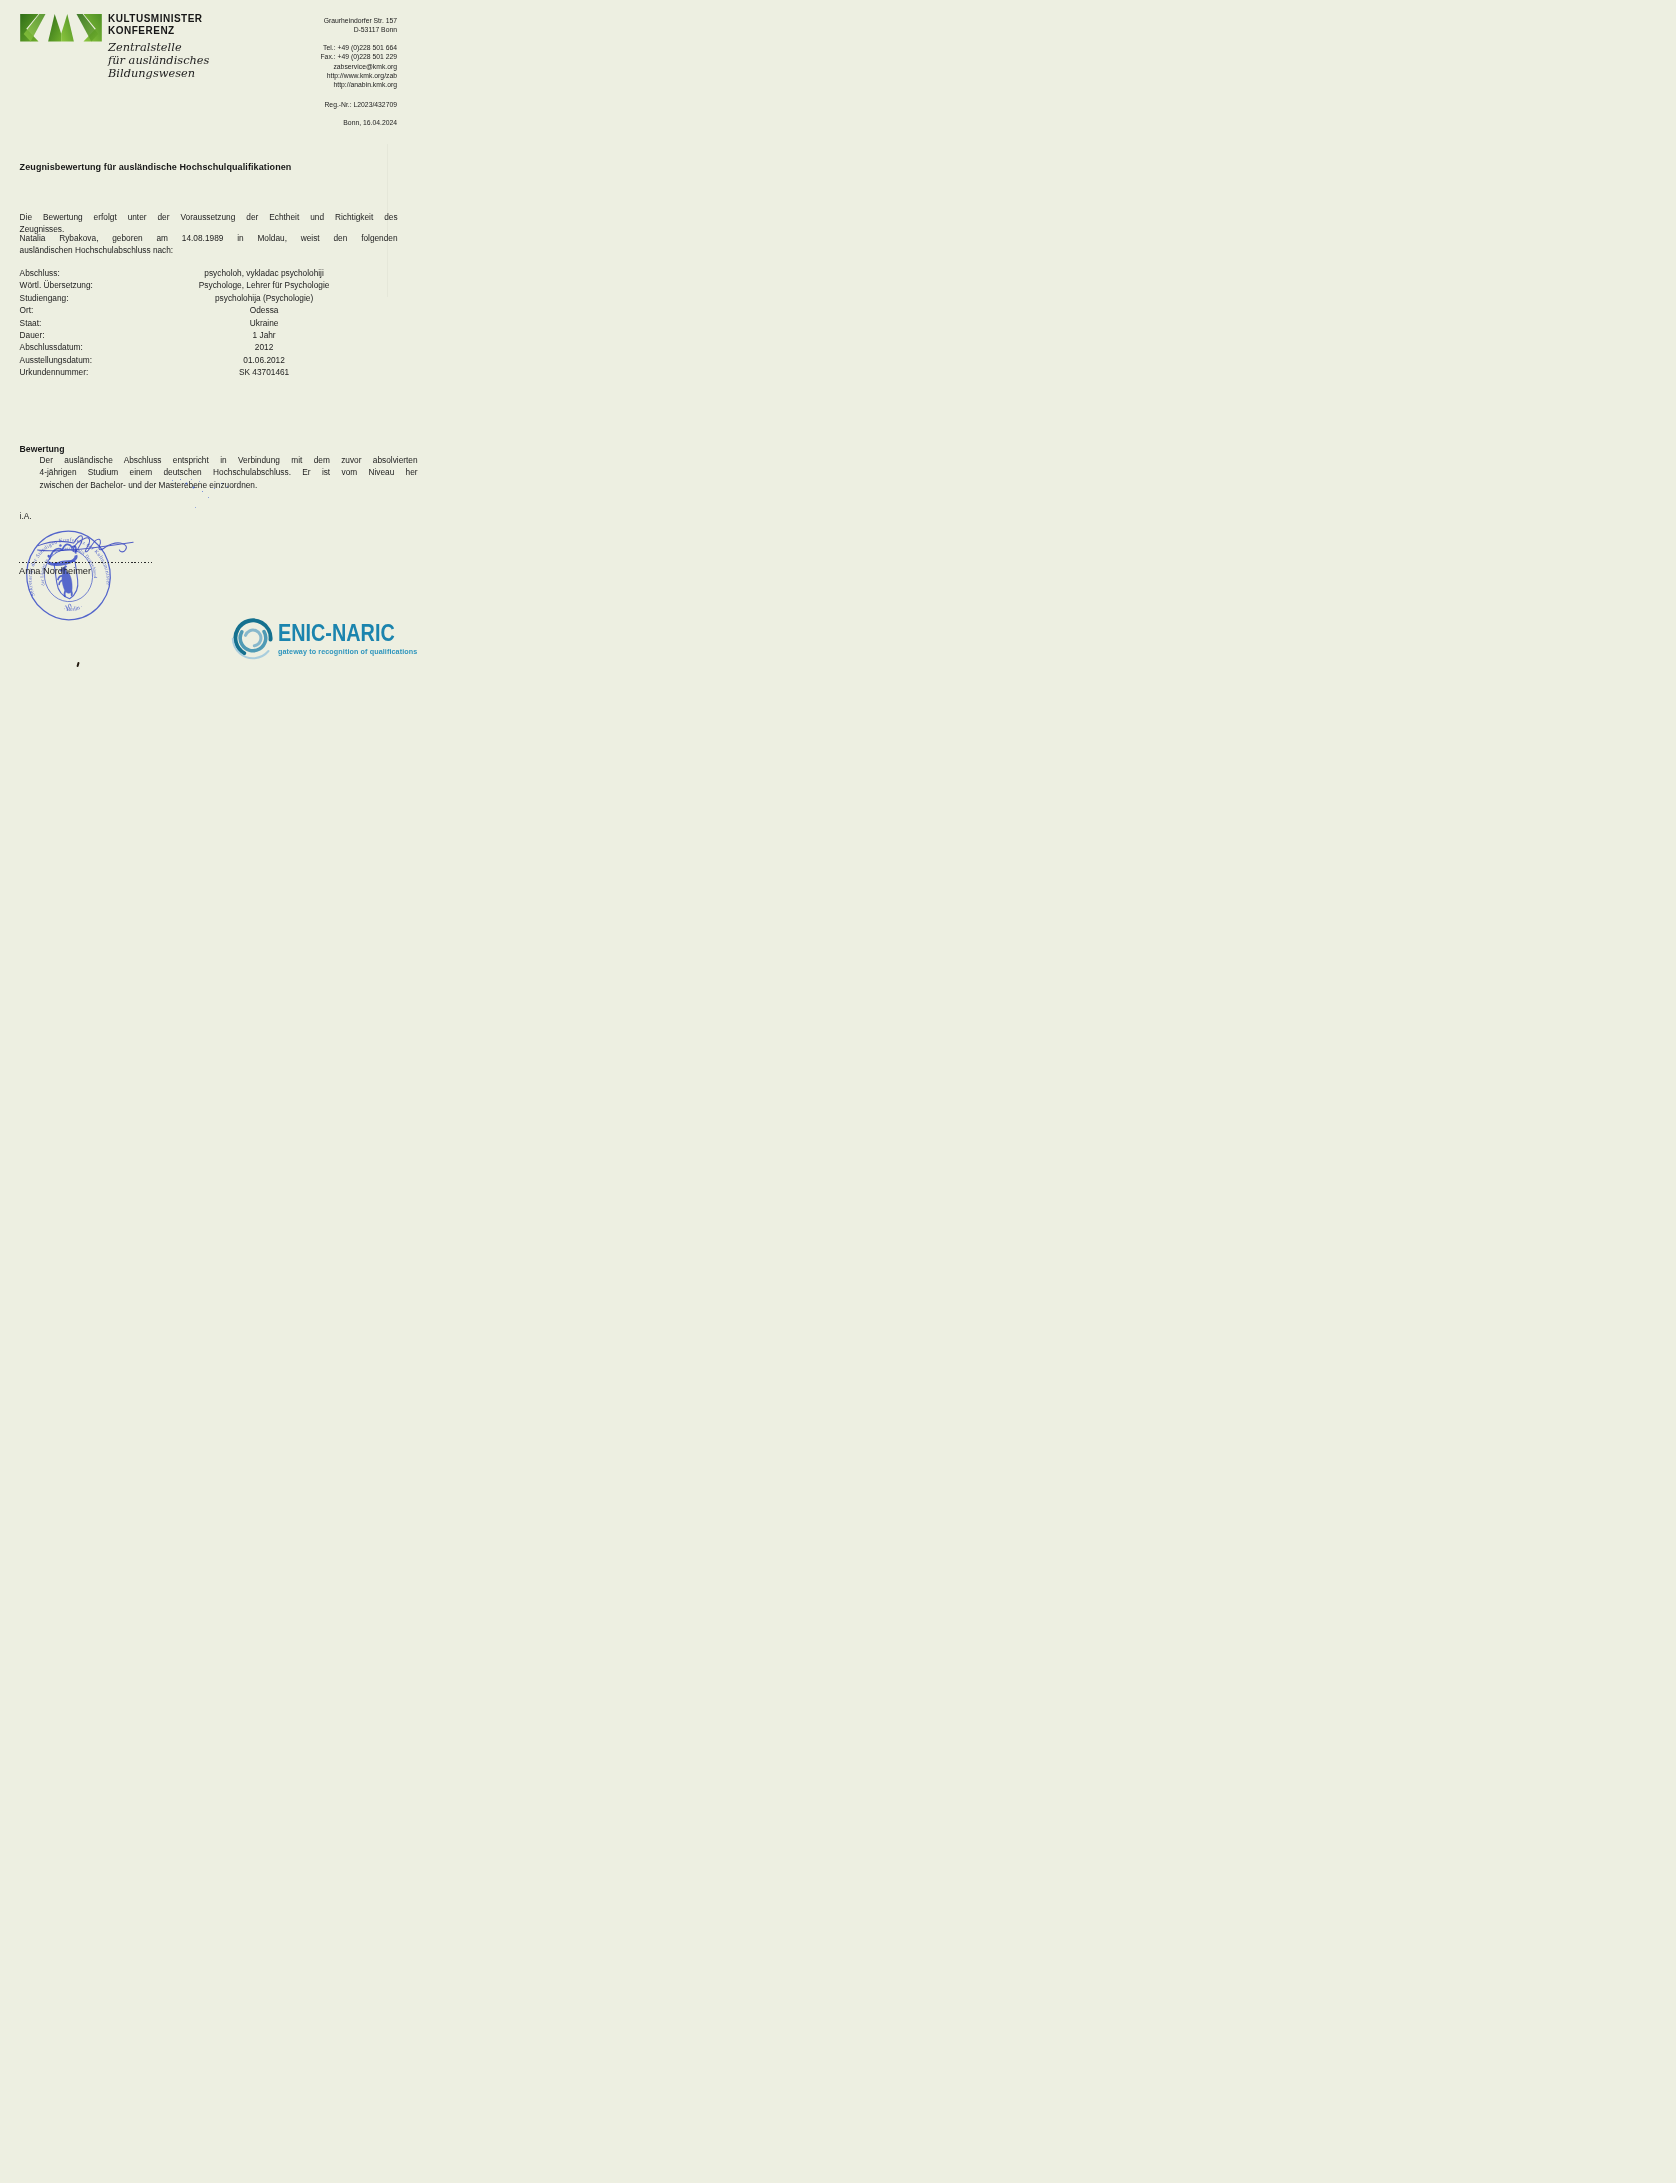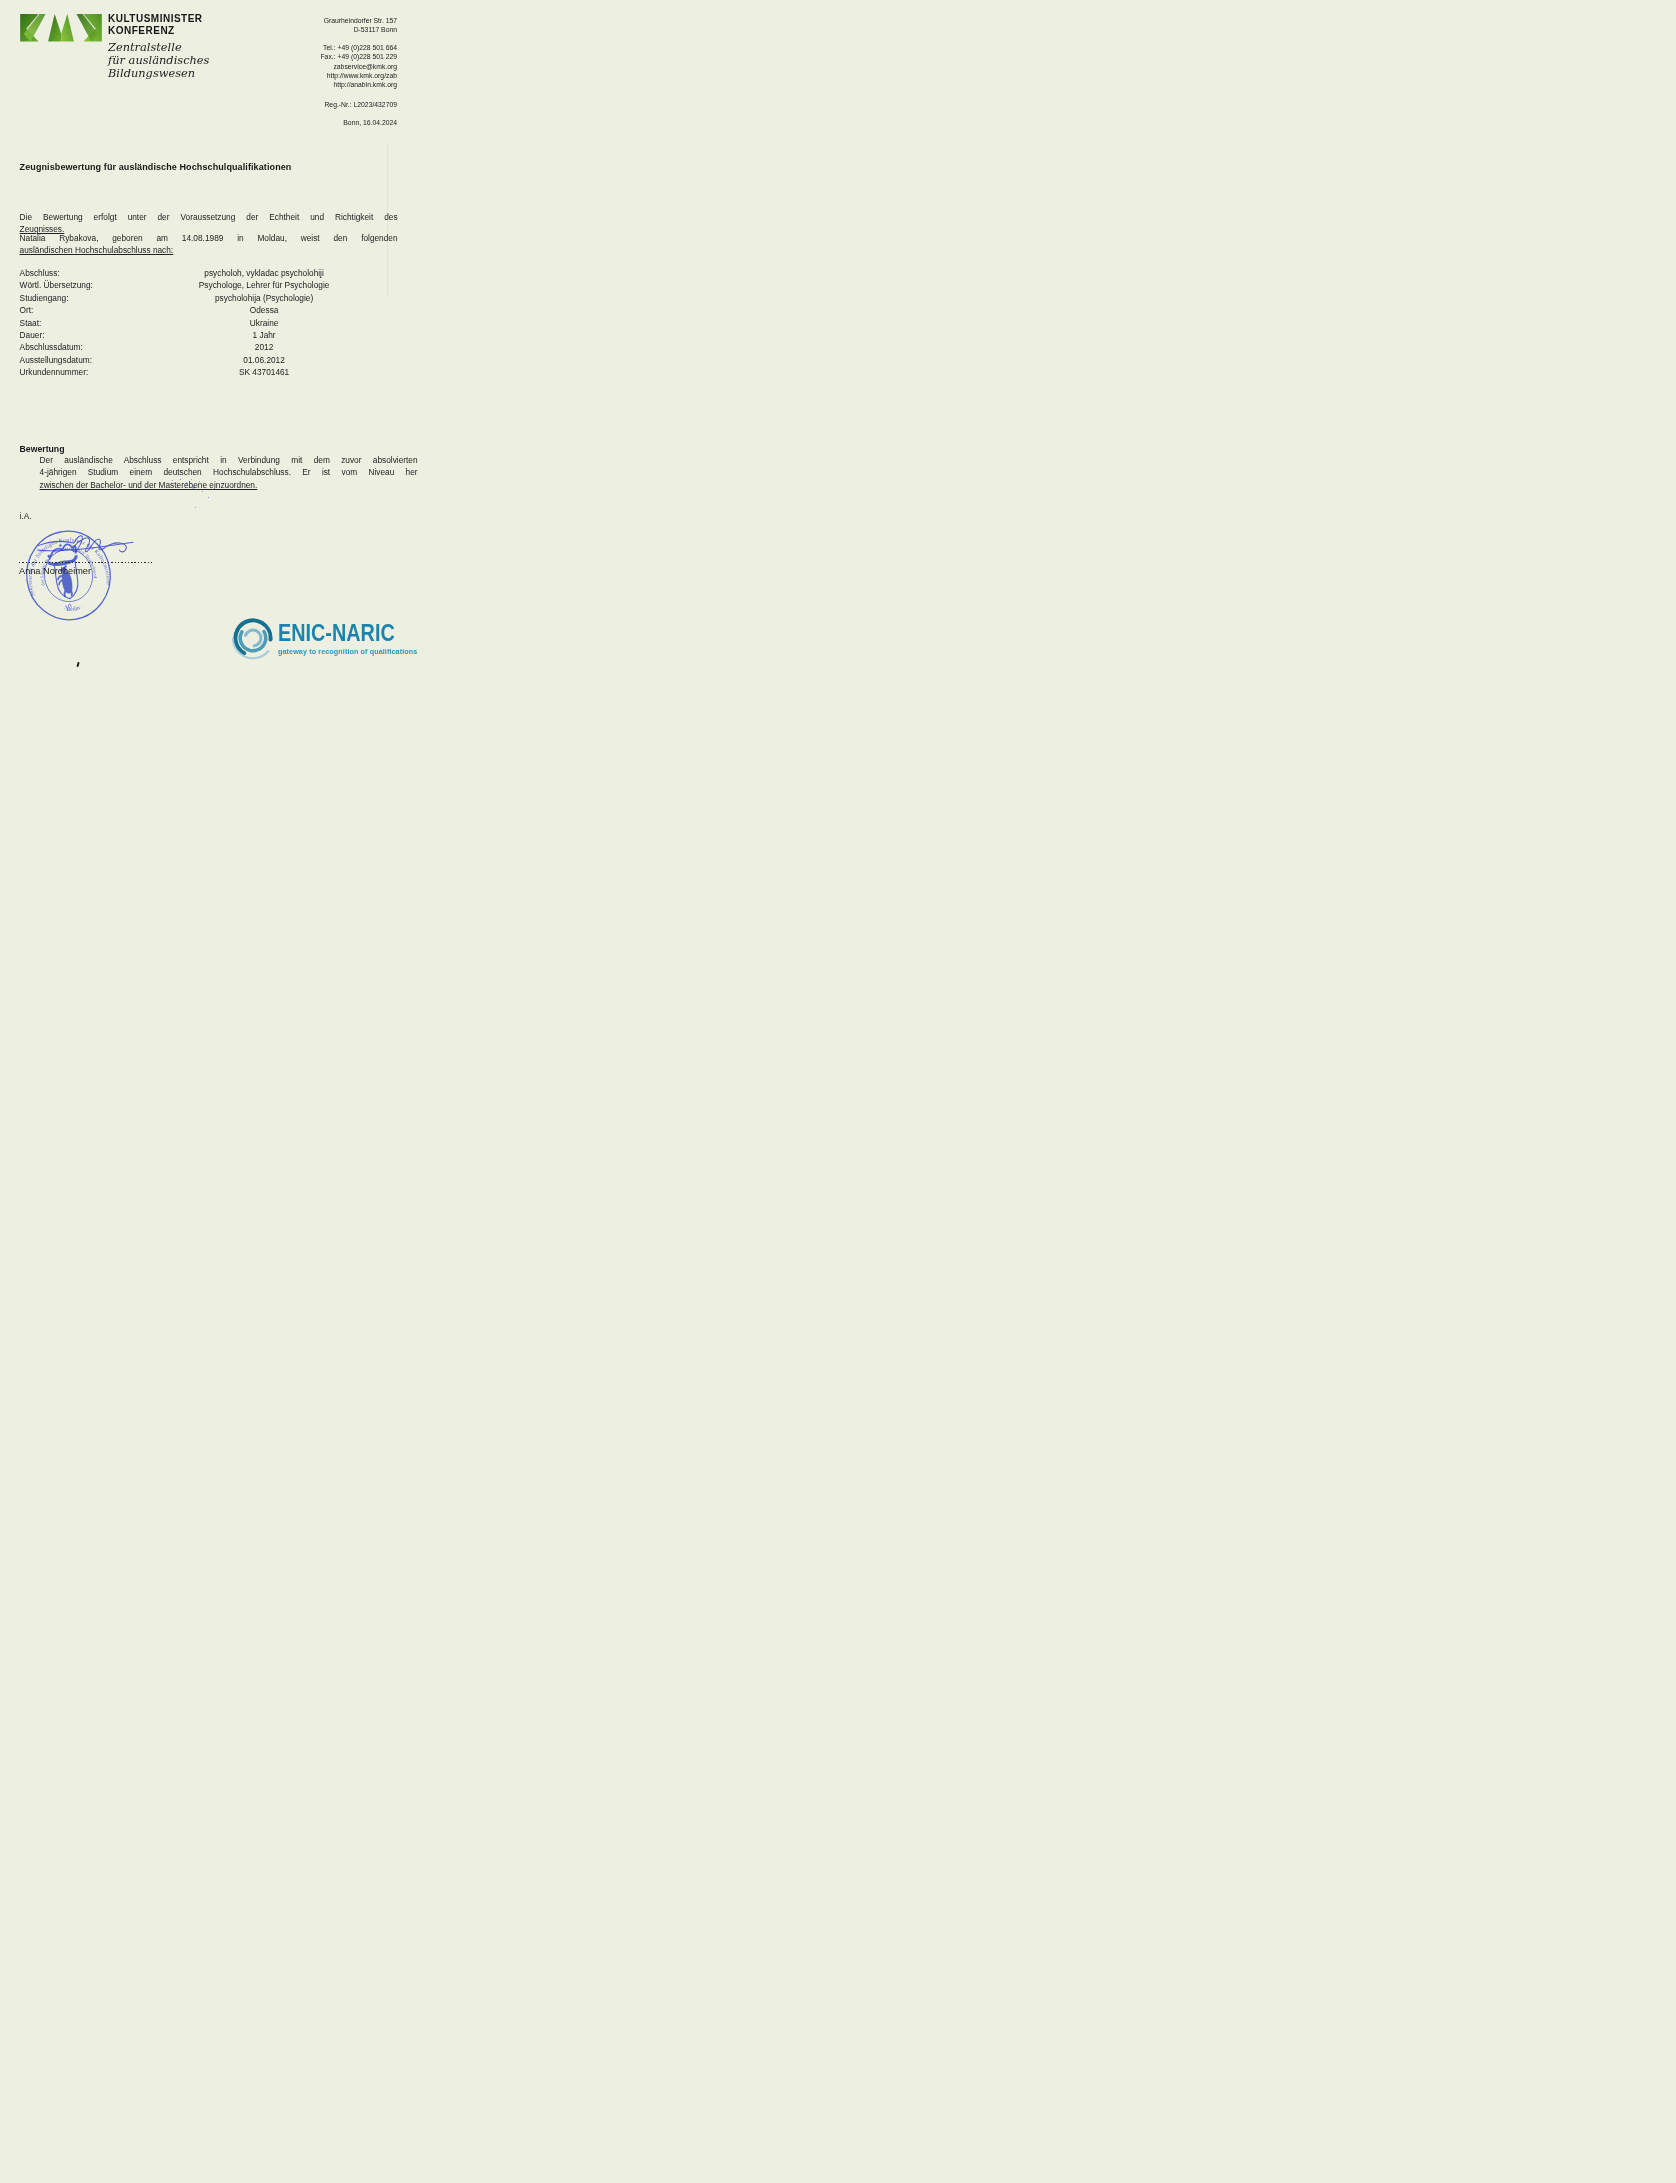--- a/index.html
+++ b/index.html
@@ -23,21 +23,21 @@
   #regnr-line{right:22px;top:101px;font-size:6.8px;color:#1c1c1c;}
   #date-line{right:22px;top:119px;font-size:6.8px;color:#1c1c1c;}
 
   
   .doc-col{left:19.6px;width:378px;}
   #doc-title{top:162px;font-size:9px;font-weight:bold;letter-spacing:0.1px;color:#171717;}
   .para{font-size:8.3px;line-height:12.2px;color:#222;}
   #para-1{top:196px;margin-top:15px;}
   #para-2{top:232px;}
   .jline{display:block;text-align-last:justify;}
-  .lline{display:block;text-decoration:underline;}
+  .lline{display:block;}
 
   
   #details{top:267px;font-size:8.3px;line-height:12.4px;color:#222;}
   .drow{display:flex;}
   .dlabel{width:111px;flex:0 0 111px;}
   .dvalue{flex:1;text-align:center;}
 
   #bewertung-heading{top:438px;font-size:8.7px;font-weight:bold;color:#171717;margin-top:6px;}
   #para-3{top:454px;line-height:12.4px;margin-left:20px;}
 

